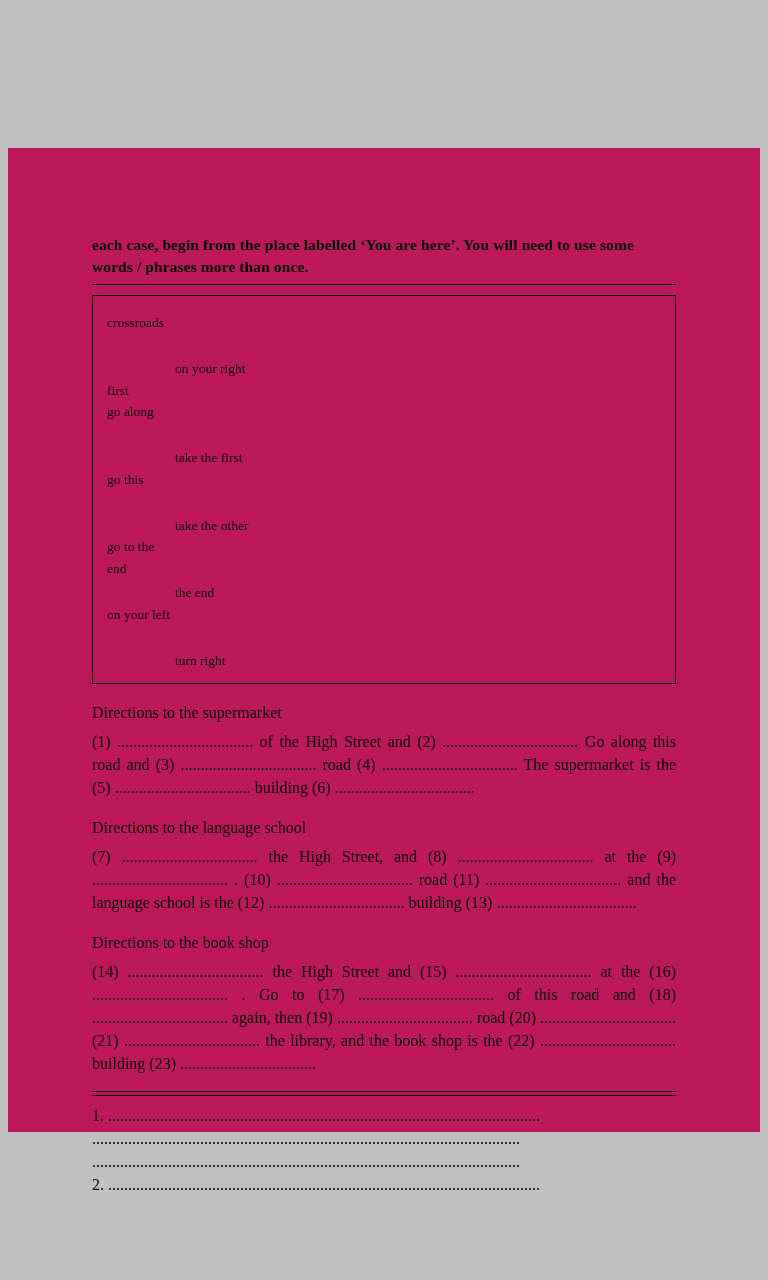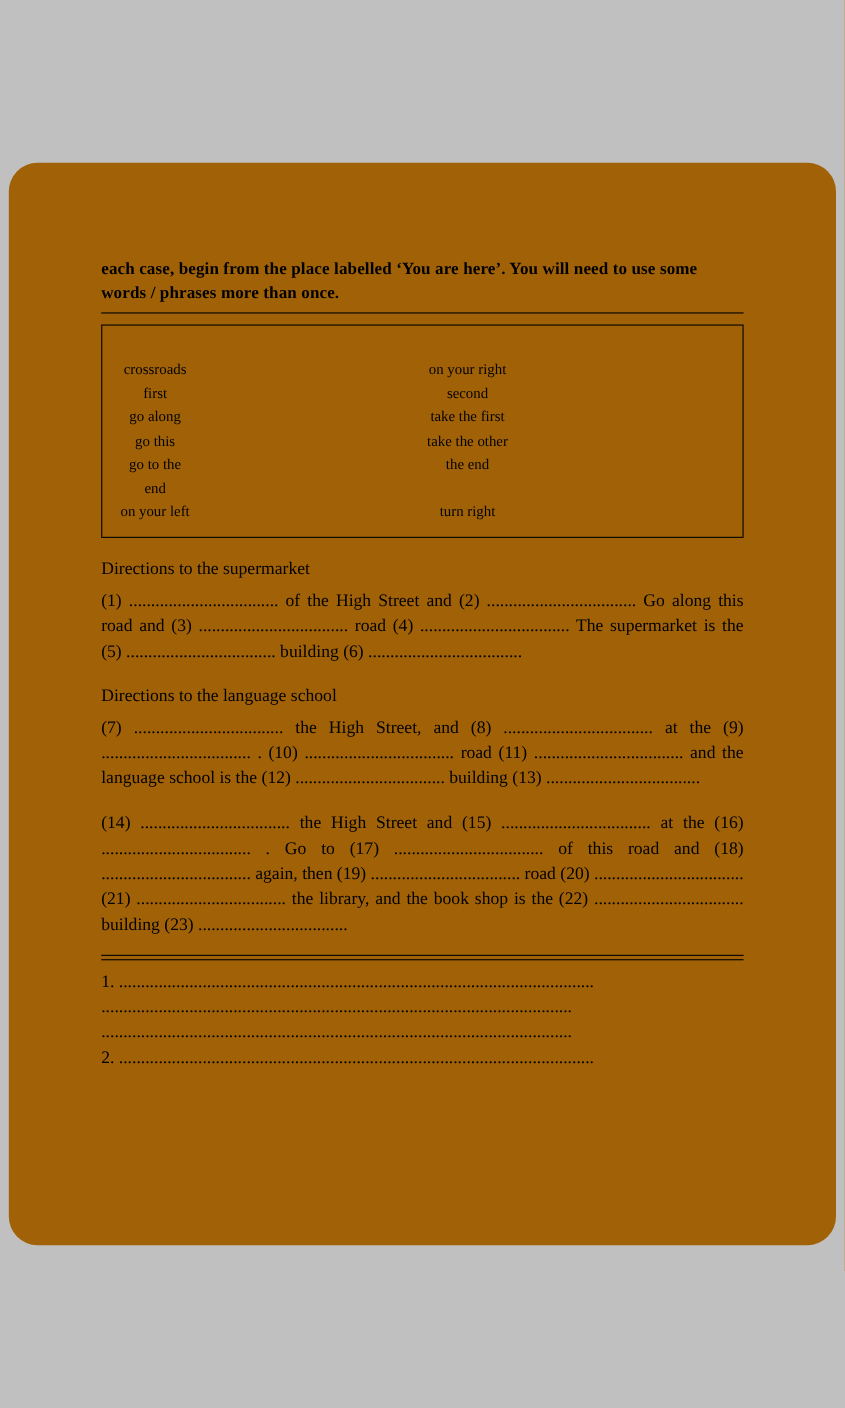--- a/index.html
+++ b/index.html
@@ -12,22 +12,21 @@
     background: #c0c0c0;
     font-family: "Liberation Serif", serif;
     overflow: hidden;
   }
   .page {
     position: absolute;
     left: 8px;
     top: 148px;
     width: 752px;
     height: 984px;
-    background: #a16207;
-    border-radius: 26px;
+    background: #be185d;
   }
   .content {
     position: absolute;
     left: 84px;
     top: 86px;
     width: 584px;
   }
   .intro {
     font-family: "Liberation Serif", serif;
     font-weight: bold;
@@ -39,36 +38,36 @@
   }
   .rule {
     border: none;
     border-top: 1.6px solid #000;
     margin: 0;
     height: 0;
   }
   .wordbox {
     border: 1.2px solid #000;
     margin-top: 10px;
-    padding: 29px 0 12px 14px;
+    padding: 16px 0 12px 14px;
     box-sizing: border-box;
-    text-align: center;
   }
   .wordbox-row {
     display: flex;
     font-size: 13.5px;
     line-height: 21.5px;
     color: #000;
   }
   .wordbox-col1 {
     width: 68px;
     flex: 0 0 68px;
   }
   .wordbox-col2 {
     flex: 1 1 auto;
+    margin-top: 46px;
   }
   .section {
     margin-top: 18px;
   }
   .section-heading {
     font-size: 16px;
     line-height: 22px;
     color: #000;
     margin-bottom: 6px;
   }
@@ -118,21 +117,20 @@
     <p class="intro">each case, begin from the place labelled ‘You are here’. You will need to use some words / phrases more than once.</p>
     <hr class="rule">
 
     <div class="wordbox">
       <div class="wordbox-row">
         <span class="wordbox-col1">crossroads</span>
         <span class="wordbox-col2">on your right</span>
       </div>
       <div class="wordbox-row">
         <span class="wordbox-col1">first</span>
-        <span class="wordbox-col2">second</span>
       </div>
       <div class="wordbox-row">
         <span class="wordbox-col1">go along</span>
         <span class="wordbox-col2">take the first</span>
       </div>
       <div class="wordbox-row">
         <span class="wordbox-col1">go this</span>
         <span class="wordbox-col2">take the other</span>
       </div>
       <div class="wordbox-row">
@@ -149,20 +147,21 @@
       <div class="section-heading">Directions to the supermarket</div>
       <div class="para">(1) .................................. of the High Street and (2) .................................. Go along this road and (3) .................................. road (4) .................................. The supermarket is the (5) .................................. building (6) ...................................</div>
     </div>
 
     <div class="section">
       <div class="section-heading">Directions to the language school</div>
       <div class="para">(7) .................................. the High Street, and (8) .................................. at the (9) .................................. . (10) .................................. road (11) .................................. and the language school is the (12) .................................. building (13) ...................................</div>
     </div>
 
     <div class="section">
+      <div class="section-heading">Directions to the book shop</div>
       <div class="para">(14) .................................. the High Street and (15) .................................. at the (16) .................................. . Go to (17) .................................. of this road and (18) .................................. again, then (19) .................................. road (20) .................................. (21) .................................. the library, and the book shop is the (22) .................................. building (23) ..................................</div>
     </div>
 
     <div class="task">
       <hr class="task-rule-top">
       <hr class="task-rule-bottom">
       <div class="answer-lines">
         <div class="answer-line">1. ............................................................................................................</div>
         <div class="answer-line">...........................................................................................................</div>
         <div class="answer-line">...........................................................................................................</div>

